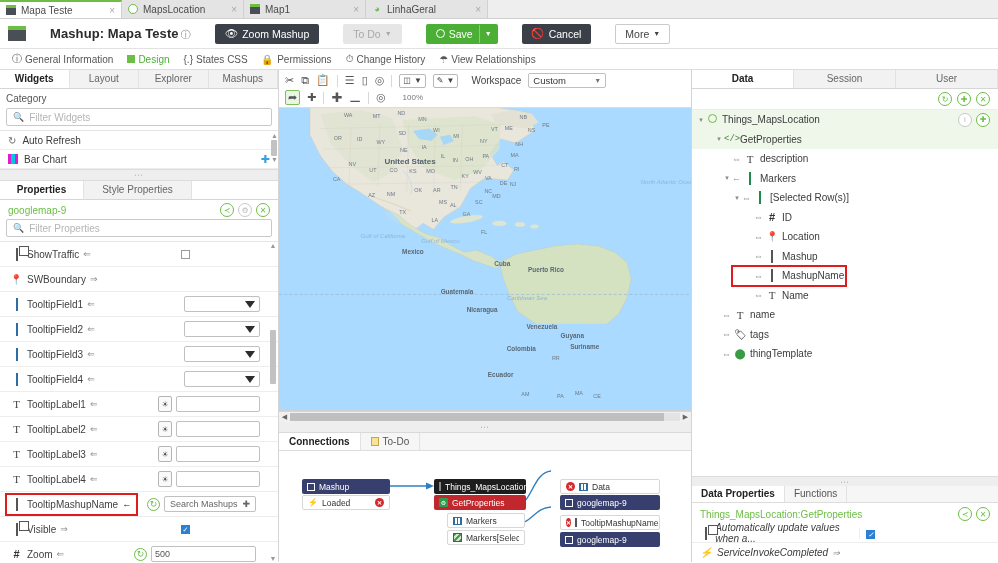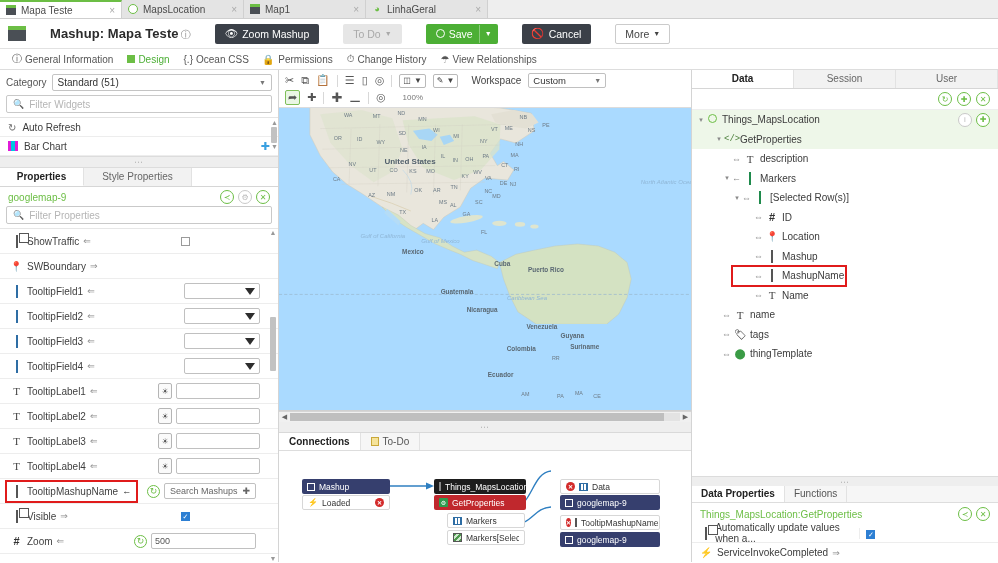--- a/index.html
+++ b/index.html
@@ -203,21 +203,21 @@
      background:repeating-linear-gradient(90deg,#1f8a4c 0 1px,#fff 1px 4px); }
 
   .rgrip { height:10px; background:#eee; display:flex;align-items:center;justify-content:center;color:#aaa;font-size:9px;letter-spacing:1px;border-top:1px solid #dcdcdc; }
   .dptabs { display:flex; height:17px; border-bottom:1px solid #ddd; background:#f6f6f6; }
   .dptabs .dt { padding:0 9px; line-height:16px; font-size:10px; color:#555; border-right:1px solid #e2e2e2; cursor:pointer; }
   .dptabs .dt.on { background:#fff; color:#222; font-weight:bold; }
   .dpname { display:flex; align-items:center; padding:4px 8px 3px 8px; }
   .dpname .nm2 { color:#6cbe45; font-size:10px; }
   .dpname .acts2 { margin-left:auto; display:flex; gap:4px; }
   .dprow { display:flex; align-items:center; height:19px; font-size:10px; color:#3b3b3b;
-           border-bottom:1px solid #ededed; padding-left:8px; }
+           border-bottom:1px solid #ededed; padding-left:8px;font-style:italic; }
   .dprow .dic { width:13px; text-align:center; }
   .dprow .dlbl { margin-left:4px; }
   .dprow .dval { margin-left:auto; width:160px; padding-left:6px; border-left:1px solid #ededed; }
 </style>
 </head>
 <body>
 
 <div class="app">
 
   <div class="tabbar">
@@ -277,46 +277,48 @@
     <div class="item">
       <span>ⓘ</span>
       <span>General Information</span>
     </div>
     <div class="item sel">
       <span class="sq-green"></span>
       <span>Design</span>
     </div>
     <div class="item">
       <span>{.}</span>
-      <span>Ocean CSS</span>
+      <span>States CSS</span>
     </div>
     <div class="item">
       <span>🔒</span>
       <span>Permissions</span>
     </div>
     <div class="item">
       <span>⏱</span>
       <span>Change History</span>
     </div>
     <div class="item">
       <span>☂</span>
       <span>View Relationships</span>
     </div>
   </div>
 
   <div class="body">
 
     <div class="left">
+      <div class="tabrow">
+        <div class="tb on">Widgets</div>
+        <div class="tb">Layout</div>
+        <div class="tb">Explorer</div>
+        <div class="tb">Mashups</div>
+      </div>
 
       <div class="catrow">
         <label>Category</label>
-        <div class="sel-box">
-          <span>Standard (51)</span>
-          <span class="caret">▼</span>
-        </div>
       </div>
 
       <div class="filterbox">
         <span class="mag">🔍</span>
         <span class="ph">Filter Widgets</span>
       </div>
 
       <div class="widgetlist">
         <div class="wrow">
           <span class="ico-refresh">↻</span>

